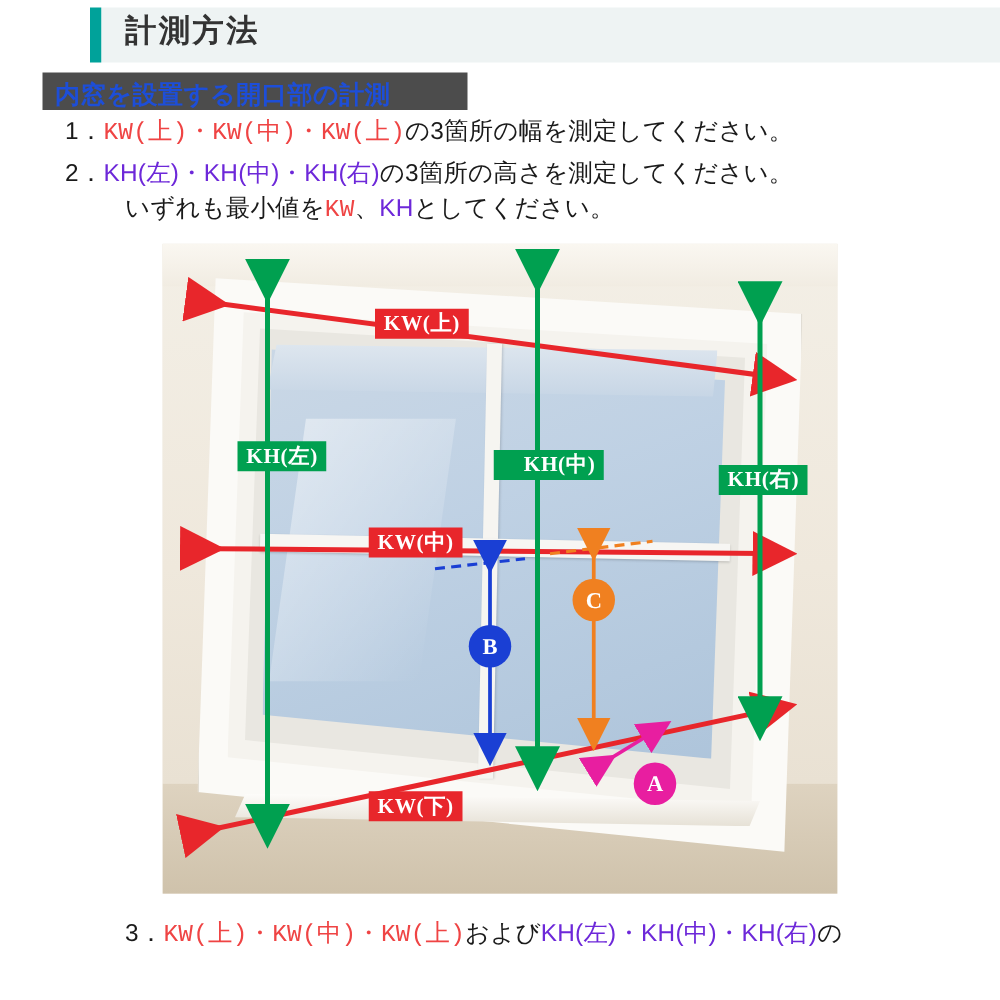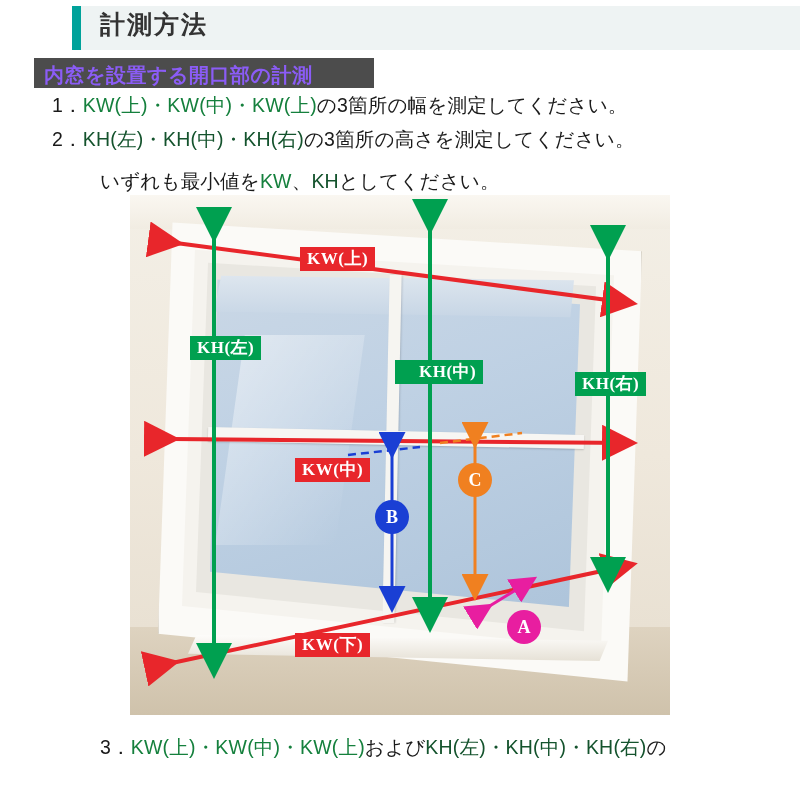--- a/index.html
+++ b/index.html
@@ -62,38 +62,38 @@
     width: 340px;
     height: 30px;
     background: #4c4c4c;
   }
   .subbar-text {
     position: absolute;
     left: 44px;
     top: 62px;
     font-size: 20px;
     font-weight: bold;
-    color: #8b5cf6;
+    color: #1d4ed8;
     letter-spacing: 0.5px;
   }
 
   
   .instr {
     position: absolute;
     font-size: 19.5px;
     color: #1a1a1a;
     letter-spacing: 0.2px;
     white-space: nowrap;
     line-height: 1.35;
   }
-  .red { color: #15803d; }
-  .green { color: #14532d; }
+  .red { color: #ef4444; font-family: Liberation Mono, monospace; }
+  .green { color: #6d28d9; }
   .l1 { left: 52px; top: 92px; }
   .l2 { left: 52px; top: 126px; }
-  .l2b { left: 100px; top: 168px; }
+  .l2b { left: 100px; top: 154px; }
   .l3 { left: 52px; top: 734px; margin-left: 48px; }
   .l3b { left: 100px; top: 766px; }
 
   
   .photo {
     position: absolute;
     left: 130px;
     top: 195px;
     width: 540px;
     height: 520px;
@@ -296,24 +296,24 @@
       <line x1="218" y1="260" x2="290" y2="252" stroke="#1a3fd4" stroke-width="2.5" stroke-dasharray="8,5"></line>
       <line x1="262" y1="258" x2="262" y2="412" stroke="#1a3fd4" stroke-width="3" marker-start="url(#arrBlu)" marker-end="url(#arrBlu)"></line>
 
       <line x1="310" y1="248" x2="392" y2="238" stroke="#f08020" stroke-width="2.5" stroke-dasharray="8,5"></line>
       <line x1="345" y1="248" x2="345" y2="400" stroke="#f08020" stroke-width="3" marker-start="url(#arrOrg)" marker-end="url(#arrOrg)"></line>
 
       <line x1="358" y1="412" x2="402" y2="385" stroke="#e81ea0" stroke-width="3" marker-start="url(#arrPnk)" marker-end="url(#arrPnk)"></line>
     </svg>
 
     <div class="lbl lbl-red" style="left:170px; top:52px;">KW(上)</div>
-    <div class="lbl lbl-red" style="left:165px; top:227px;margin-top:36px;">KW(中)</div>
+    <div class="lbl lbl-red" style="left:165px; top:227px;">KW(中)</div>
     <div class="lbl lbl-red" style="left:165px; top:415px;margin-top:23px;">KW(下)</div>
 
-    <div class="lbl lbl-green" style="left:60px; top:141px;">KH(左)</div>
+    <div class="lbl lbl-green" style="left:60px; top:158px;">KH(左)</div>
     <div class="lbl lbl-green" style="left:265px; top:165px;padding-left:24px;">KH(中)</div>
     <div class="lbl lbl-green" style="left:445px; top:177px;">KH(右)</div>
 
     <div class="circle c-blue" style="left:245px; top:305px;">B</div>
     <div class="circle c-orange" style="left:328px; top:268px;">C</div>
     <div class="circle c-pink" style="left:377px; top:415px;">A</div>
   </div>
 
   <div class="instr l3">
     <span>3．</span><span class="red">KW(上)・KW(中)・KW(上)</span><span>および</span><span class="green">KH(左)・KH(中)・KH(右)</span><span>の</span>

